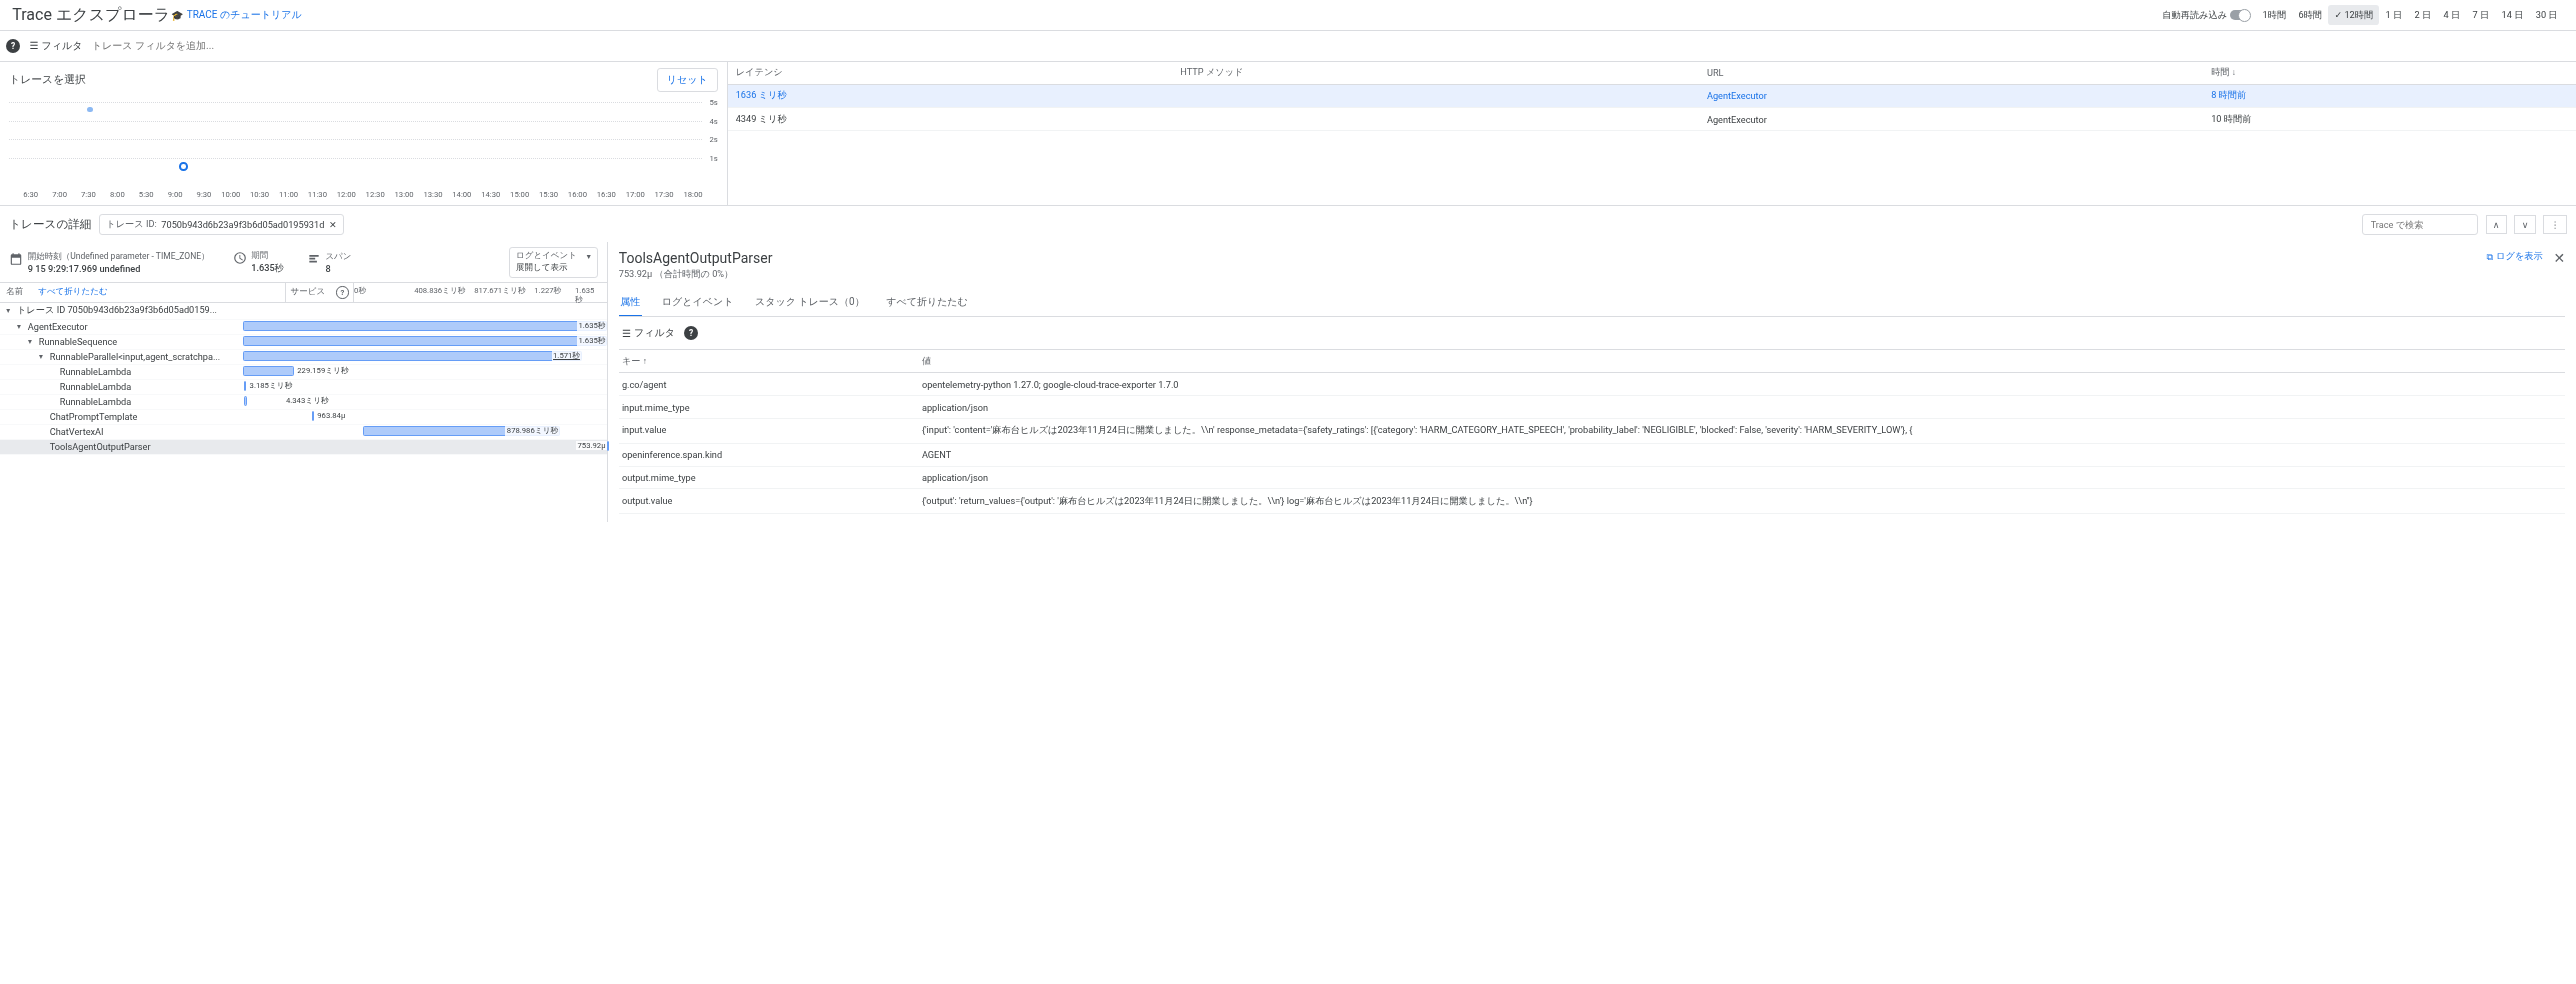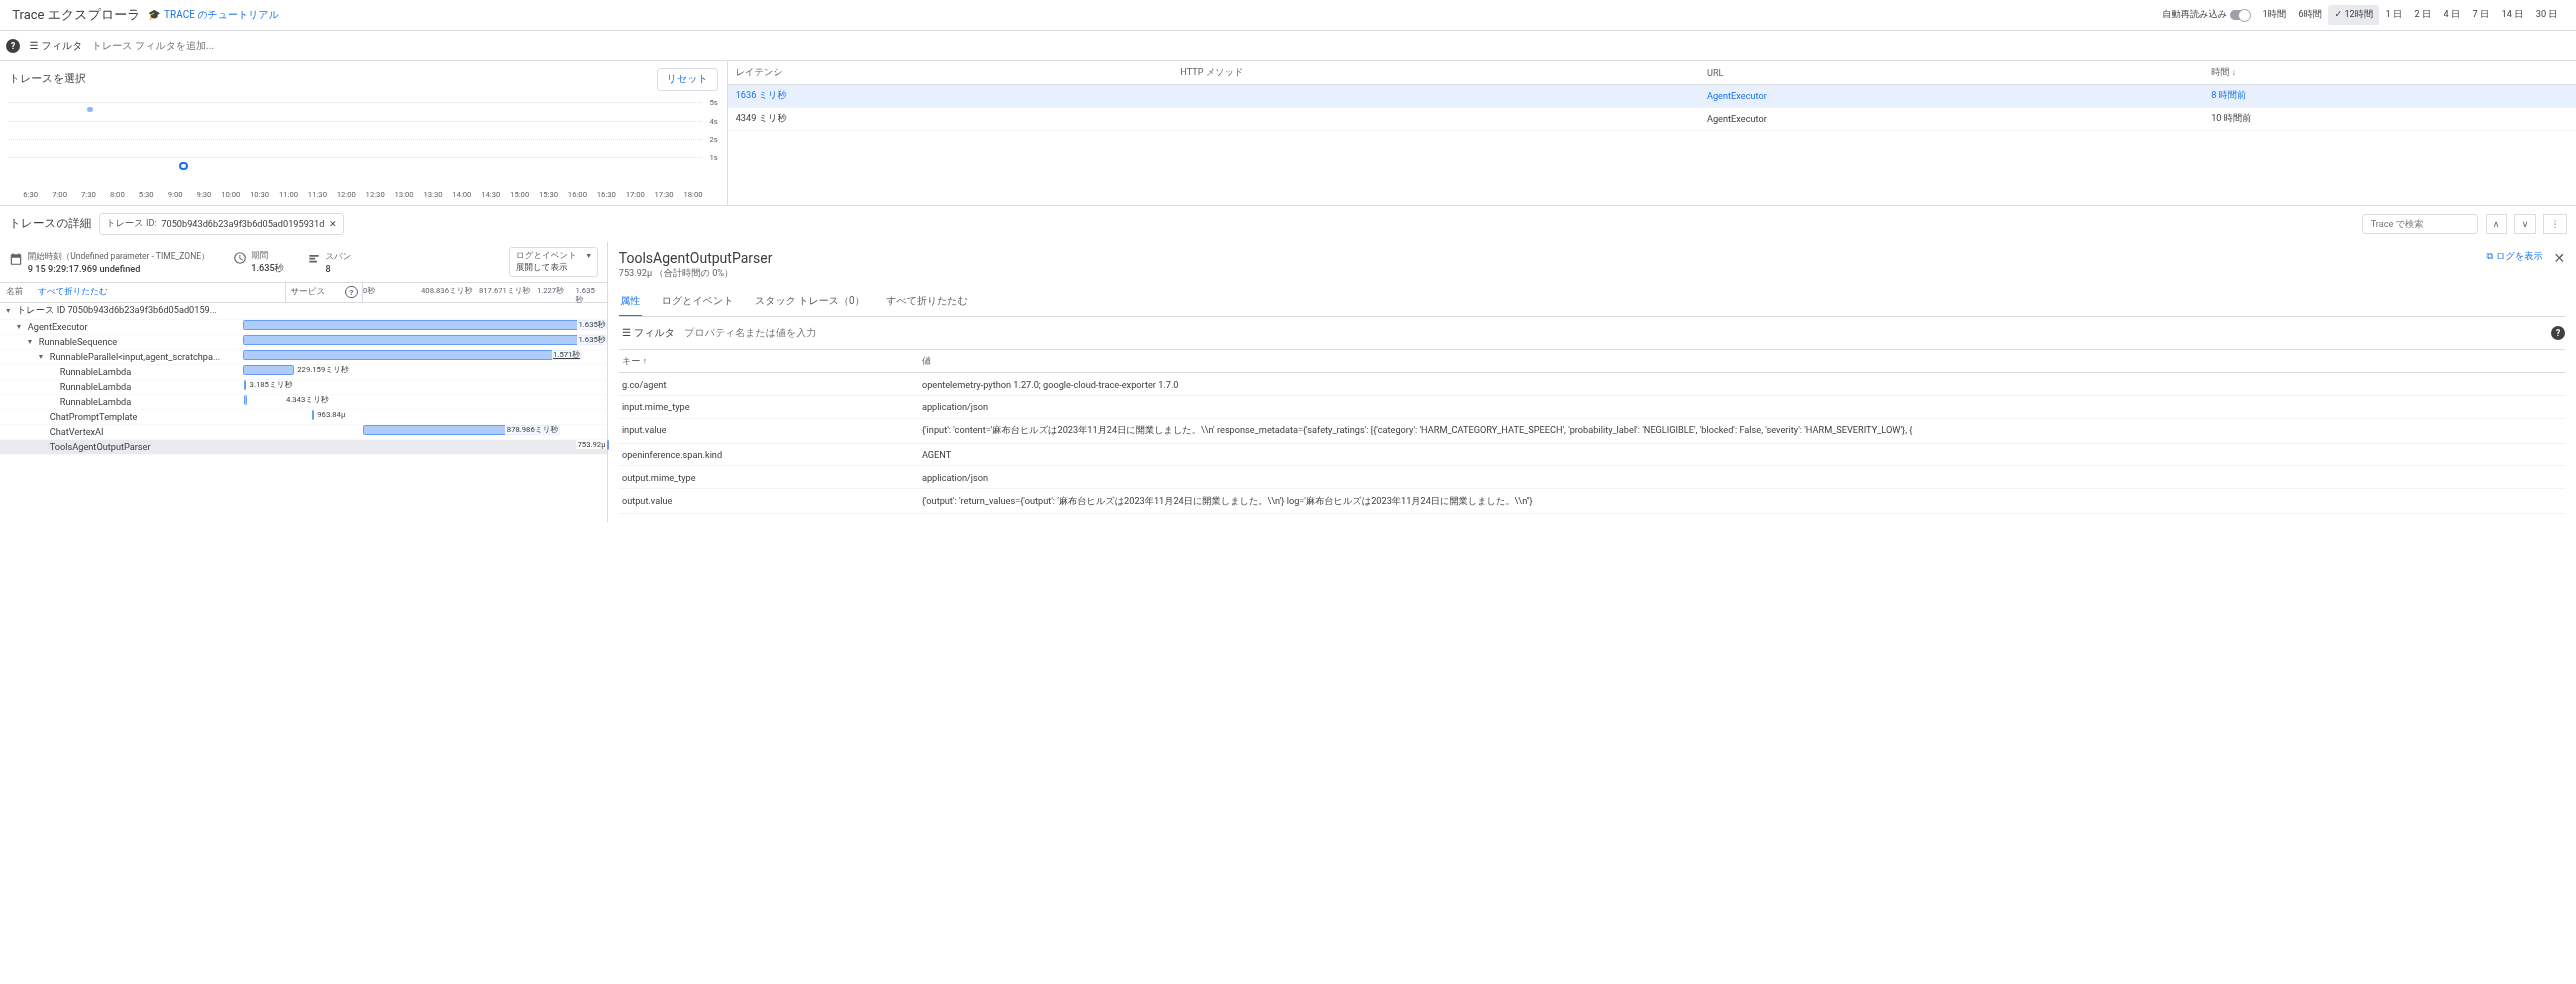--- a/index.html
+++ b/index.html
@@ -1,18 +1,18 @@
 <!DOCTYPE html>
 <html style="font-size:12.3px"><head>
 <meta charset="utf-8">
 <style>
 *{box-sizing:border-box;margin:0;padding:0;font-family:Roboto,Arial,sans-serif}
 body{font-size:10px;color:#3c4043;background:#fff}
 .top-bar{display:flex;align-items:center;padding:4.6px 12.3px;border-bottom:0.8px solid #dadce0}
-.title{font-size:13px;color:#3c4043;margin-right:8px}
+.title{font-size:16px;color:#3c4043;margin-right:1px}
 .tutorial-link{color:#1a73e8;font-size:10px;display:flex;align-items:center;gap:3.1px;cursor:pointer}
 .spacer{flex:1}
 .auto-reload{display:flex;align-items:center;gap:3.1px;font-size:9.2px;margin-right:6.2px}
 .toggle{width:20px;height:10.8px;background:#9aa0a6;border-radius:5.4px;position:relative;cursor:pointer}
 .toggle::after{content:"";position:absolute;width:10.8px;height:10.8px;background:#fff;border:0.8px solid #9aa0a6;border-radius:50%;right:-0.8px;top:-0.8px}
 .time-btn{padding:3.9px 6.2px;font-size:9.2px;border:none;background:none;cursor:pointer;color:#3c4043}
 .time-btn.active{background:#e8eaed;border-radius:3.1px}
 .time-btn.active::before{content:"✓ ";}
 .filter-bar{display:flex;align-items:center;padding:4.6px 6.2px;border-bottom:0.8px solid #dadce0;gap:6.2px}
 .help-icon{width:14px;height:14px;background:#3c4043;color:#fff;border-radius:50%;display:flex;align-items:center;justify-content:center;font-size:8.5px;font-weight:bold;cursor:pointer}
@@ -224,21 +224,21 @@
    <div class="log-select">
     <div class="meta-lbl">ログとイベント</div>
     <div>展開して表示</div>
    </div>
   </div>
   <div class="span-hdr">
    <div class="name-col">
     <span>名前</span>
     <span class="collapse-link">すべて折りたたむ</span>
    </div>
-   <div style="padding:3.1px 4.6px;border-right:0.8px solid #dadce0;display:flex;align-items:flex-end;gap:20px">
+   <div style="padding:3.1px 4.6px;border-right:0.8px solid #dadce0;display:flex;align-items:flex-start;gap:11px">
           <span>サービス</span>
           <span class="q-icon">?</span>
         </div>
    <div class="time-col" id="time-marks">
           <span class="time-mark" style="left: 0%;">0秒</span>
           <span class="time-mark" style="left: 23.75%;">408.836ミリ秒</span>
           <span class="time-mark" style="left: 47.5%;">817.671ミリ秒</span>
           <span class="time-mark" style="left: 71.25%;">1.227秒</span>
           <span class="time-mark" style="left: 95%; transform: translateX(-100%);">1.635秒</span>
         </div>
@@ -356,21 +356,20 @@
         <div class="tab active">属性</div>
         <div class="tab">ログとイベント</div>
         <div class="tab">スタック トレース（0）</div>
         <div class="tab">すべて折りたたむ</div>
       </div>
   <div class="prop-filter">
    <div class="filter-btn">
     <span>☰</span>
     <span>フィルタ</span>
    </div>
-   <input class="filter-input" placeholder="プロパティ名または値を入力" style="">
    <div class="help-icon">?</div>
   </div>
   <table class="prop-tbl">
    <thead>
           <tr>
     <th><span>キー</span> <span class="sort-arrow">↑</span></th>
     <th>値</th>
    </tr>
         </thead>
    <tbody id="prop-rows">

